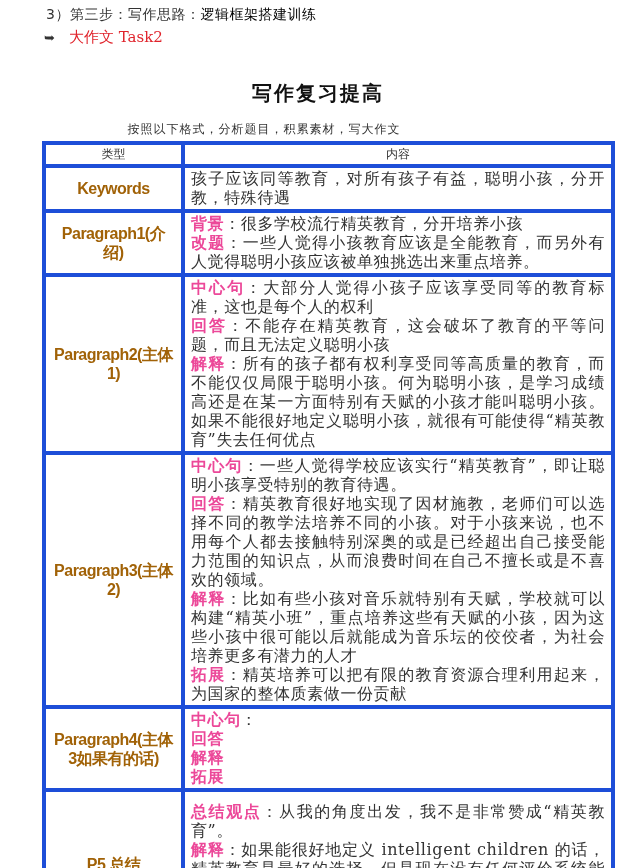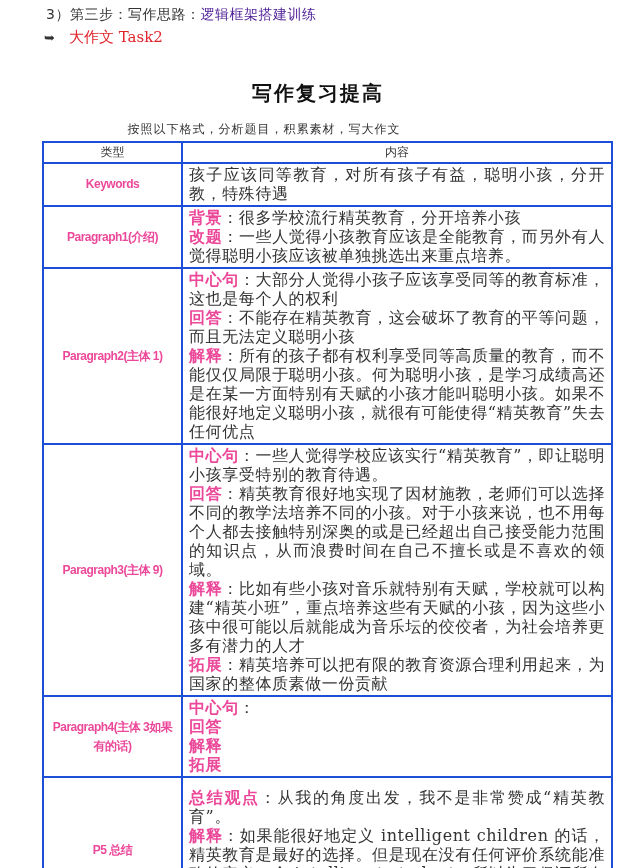--- a/index.html
+++ b/index.html
@@ -4,50 +4,50 @@
 <style>
   html, body { margin:0; padding:0; }
   body {
     width:640px; height:868px; background:#ffffff; position:relative; overflow:hidden;
     font-family:"DejaVu Sans", sans-serif; color:#222;
   }
   .step {
     position:absolute; left:46px; top:6px; font-size:14px; color:#333; letter-spacing:0.5px;
     font-family:"DejaVu Sans", sans-serif;
   }
-  .step .red { color:#4c1d95; }
+  .step .red { color:#000000; }
   .task {
     position:absolute; left:44px; top:28px; font-size:15px; color:#e0242c;
     font-family:"DejaVu Serif", serif;
   }
   .task .arrow { color:#333; margin-right:14px; font-size:13px; display:inline-block; }
   .doc-title {
     position:absolute; left:0; width:636px; top:80px; text-align:center;
     font-size:20px; font-weight:bold; color:#111; letter-spacing:2px;
   }
   .doc-sub {
     position:absolute; left:0; width:528px; top:121px; text-align:center;
     font-size:12px; color:#333; font-family:"DejaVu Serif", serif; letter-spacing:1px;
   }
   table.tbl {
     position:absolute; left:42px; top:141px; width:569px;
     border-collapse:collapse; table-layout:fixed;
     border:1.5px solid #777;
   }
   .tbl td, .tbl th {
-    border:2px solid #1d4ed8; padding:0 6px; vertical-align:middle;
+    border:4px solid #1d4ed8; padding:0 6px; vertical-align:middle;
   }
   .tbl col.c1 { width:139px; }
   .tbl col.c2 { width:430px; }
   .tbl th {
     font-weight:normal; font-size:12px; height:19px; color:#333;
     font-family:"DejaVu Serif", serif;
   }
   .tbl td.type {
-    text-align:center; font-size:12px; font-weight:bold; color:#ec4899; line-height:19px;
+    text-align:center; font-size:16px; font-weight:bold; color:#a16207; line-height:19px;
     font-family:"Liberation Sans", sans-serif; letter-spacing:-0.5px;
   }
   .tbl td.content {
     font-size:16px; line-height:19px; color:#333; padding:1px 6px 2px 6px;
     font-family:"DejaVu Serif", serif; letter-spacing:0.6px; text-align:justify;
   }
   .line { display:block; }
   .lbl { font-weight:bold; color:#ec4899; font-family:"DejaVu Sans", sans-serif; }
   .r-head { height:20px; }
   .r-kw { height:20px; }
@@ -100,21 +100,21 @@
   <tr class="r-p2">
     <td class="type">Paragraph2(主体 1)</td>
     <td class="content">
       <span class="line"><span class="lbl">中心句</span><span>：大部分人觉得小孩子应该享受同等的教育标准，这也是每个人的权利</span></span>
       <span class="line"><span class="lbl">回答</span><span>：不能存在精英教育，这会破坏了教育的平等问题，而且无法定义聪明小孩</span></span>
       <span class="line"><span class="lbl">解释</span><span>：所有的孩子都有权利享受同等高质量的教育，而不能仅仅局限于聪明小孩。何为聪明小孩，是学习成绩高还是在某一方面特别有天赋的小孩才能叫聪明小孩。如果不能很好地定义聪明小孩，就很有可能使得“精英教育”失去任何优点</span></span>
     </td>
   </tr>
 
   <tr class="r-p3">
-    <td class="type">Paragraph3(主体 9)</td>
+    <td class="type">Paragraph3(主体 2)</td>
     <td class="content">
       <span class="line"><span class="lbl">中心句</span><span>：一些人觉得学校应该实行“精英教育”，即让聪明小孩享受特别的教育待遇。</span></span>
       <span class="line"><span class="lbl">回答</span><span>：精英教育很好地实现了因材施教，老师们可以选择不同的教学法培养不同的小孩。对于小孩来说，也不用每个人都去接触特别深奥的或是已经超出自己接受能力范围的知识点，从而浪费时间在自己不擅长或是不喜欢的领域。</span></span>
       <span class="line"><span class="lbl">解释</span><span>：比如有些小孩对音乐就特别有天赋，学校就可以构建“精英小班”，重点培养这些有天赋的小孩，因为这些小孩中很可能以后就能成为音乐坛的佼佼者，为社会培养更多有潜力的人才</span></span>
       <span class="line"><span class="lbl">拓展</span><span>：精英培养可以把有限的教育资源合理利用起来，为国家的整体质素做一份贡献</span></span>
     </td>
   </tr>
 
   <tr class="r-p4">
     <td class="type">Paragraph4(主体 3如果有的话)</td>

